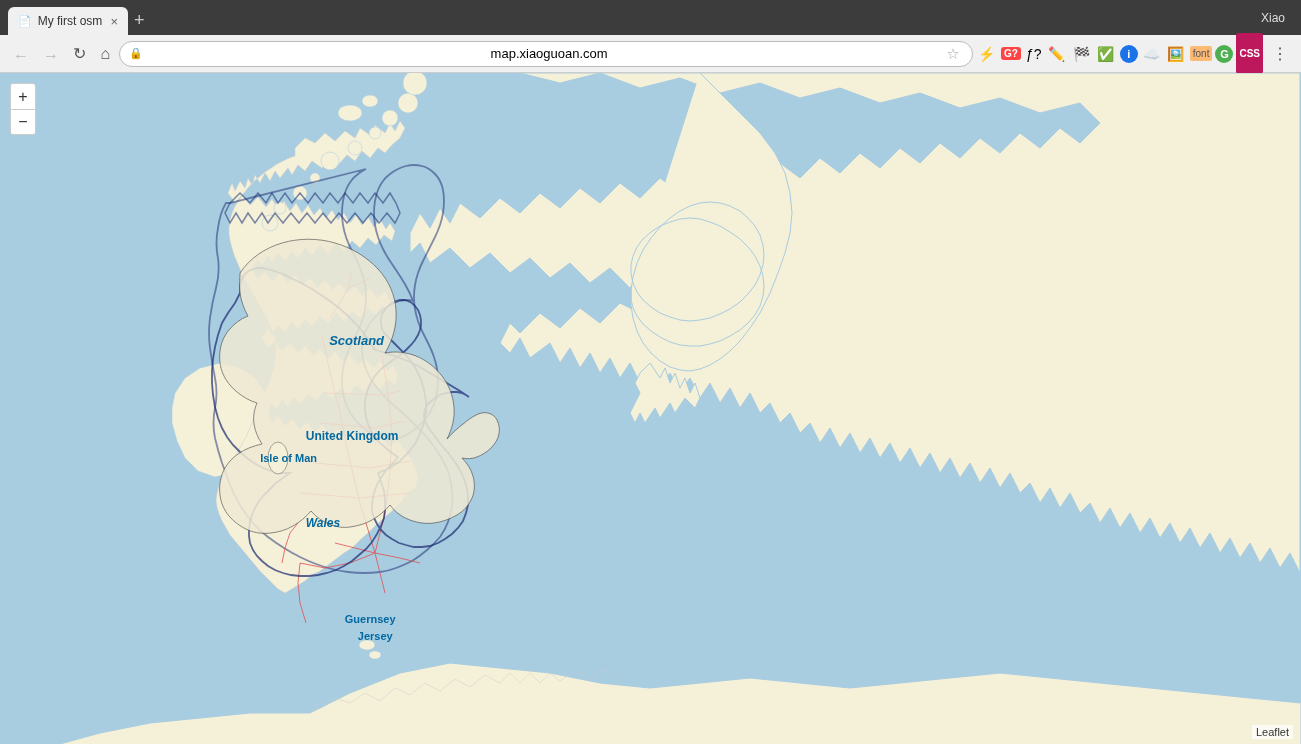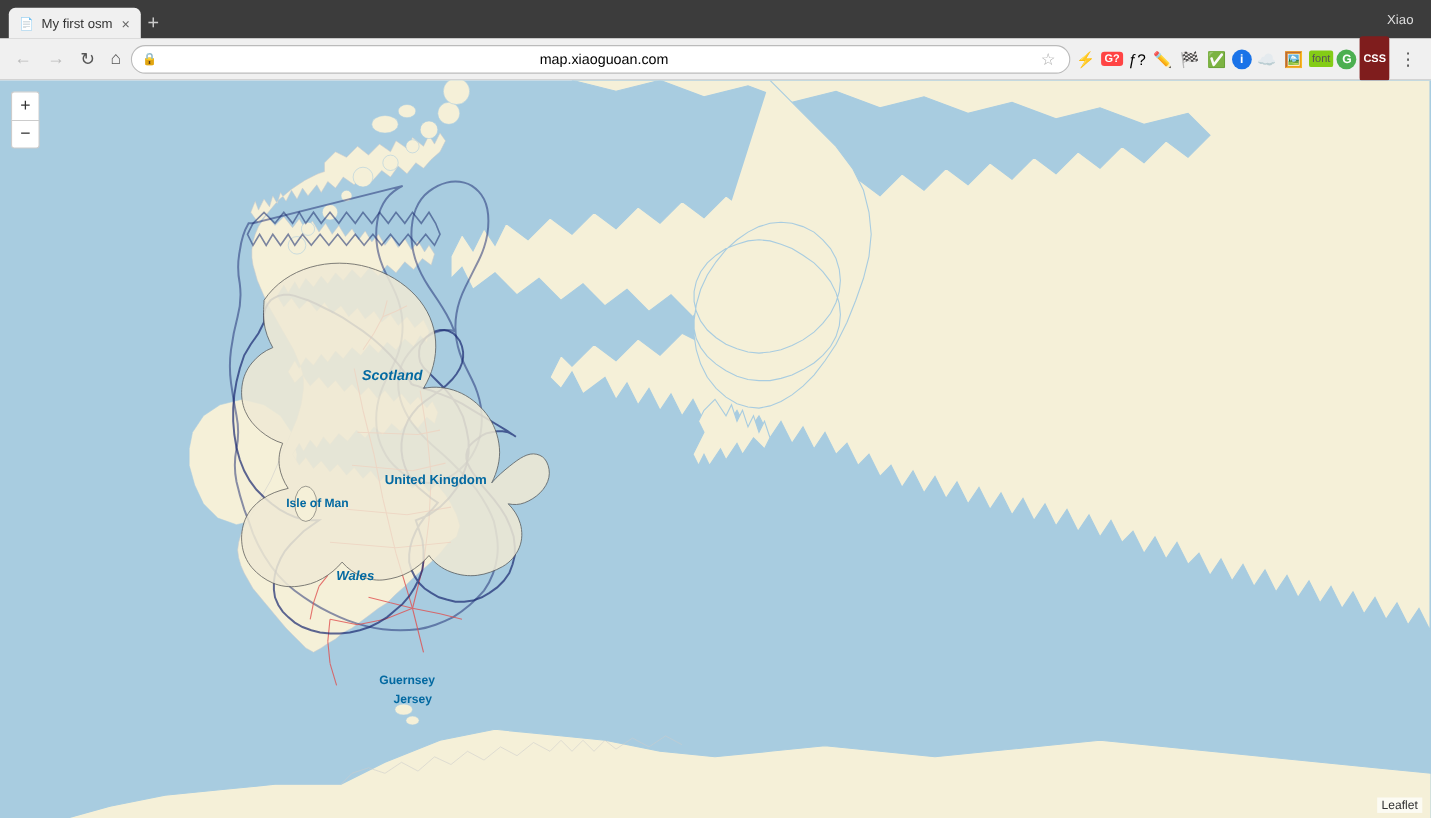--- a/index.html
+++ b/index.html
@@ -228,23 +228,23 @@
   <div class="toolbar-extensions">
     <span class="ext-icon" style="font-size:14px;">⚡</span>
     <span class="ext-icon" style="background:#f44; color:white; border-radius:3px; padding:1px 3px; font-size:10px; font-weight:bold;">G?</span>
     <span class="ext-icon" style="font-size:14px;">ƒ?</span>
     <span class="ext-icon" style="font-size:14px;">✏️</span>
     <span class="ext-icon" style="font-size:14px;">🏁</span>
     <span class="ext-icon" style="font-size:14px;">✅</span>
     <span class="ext-icon" style="background:#1a73e8; color:white; border-radius:50%; width:18px; height:18px; display:inline-flex; align-items:center; justify-content:center; font-size:11px; font-weight:bold;">i</span>
     <span class="ext-icon" style="font-size:14px;">☁️</span>
     <span class="ext-icon" style="font-size:14px;">🖼️</span>
-    <span class="ext-icon" style="font-size:10px; color:#555; background:#84cc16; padding:2px 3px; border-radius:2px;">font</span>
+    <span class="ext-icon" style="font-size:10px; color:#555; background:#fdba74; padding:2px 3px; border-radius:2px;">font</span>
     <span class="ext-icon" style="background:#4caf50; color:white; border-radius:50%; width:18px; height:18px; display:inline-flex; align-items:center; justify-content:center; font-size:11px; font-weight:bold;">G</span>
-    <span class="ext-icon" style="background:#7f1d1d; color:white; border-radius:3px; padding:15px 3px; font-size:10px; font-weight:bold;">CSS</span>
+    <span class="ext-icon" style="background:#be185d; color:white; border-radius:3px; padding:15px 3px; font-size:10px; font-weight:bold;">CSS</span>
   </div>
 
   <button class="menu-dots">⋮</button>
 </div>
 
 <div class="map-container">
   <div class="map-bg"></div>
 
   <svg class="map-svg" viewBox="0 0 1301 671">
 
@@ -540,21 +540,21 @@
     <ellipse cx="367" cy="572" rx="8" ry="5" fill="#f5f0d8" stroke="#a8cce0" stroke-width="0.5"></ellipse>
     <ellipse cx="375" cy="582" rx="6" ry="4" fill="#f5f0d8" stroke="#a8cce0" stroke-width="0.5"></ellipse>
 
     <ellipse cx="278" cy="385" rx="10" ry="16" fill="#f5f0d8" stroke="#555" stroke-width="0.5"></ellipse>
 
     <path d="M700,0 L720,20 L740,40 L760,60 L775,80 L785,100 L790,120 L792,140 L790,160 L785,180 L778,200 L770,220 L760,240 L750,255 L740,268 L730,278 L720,286 L710,292 L700,296 L690,298 L680,297 L670,294 L660,288 L651,280 L643,270 L637,258 L633,245 L631,232 L631,218 L633,204 L637,190 L643,177 L651,165 L660,154 L670,145 L680,138 L690,133 L700,130 L710,129 L720,130 L730,133 L740,138 L748,145 L755,153 L760,162 L763,172 L764,182 L763,192 L760,202 L755,212 L748,221 L740,229 L730,236 L720,241 L710,245 L700,247 L690,248 L680,247 L670,244 L660,240 L651,234 L643,227 L637,219 L633,210 L631,201 L631,192 L633,183 L637,174 L643,166 L651,159 L660,153 L670,149 L680,146 L690,145 L700,146 L710,149 L720,153 L730,159 L740,166 L748,174 L755,183 L760,193 L763,203 L764,213 L763,223 L760,233 L755,242 L748,250 L740,257 L730,263 L720,268 L710,271 L700,273 L690,273 L680,272 L670,269 L660,264 L651,258 L643,251 L637,243 L633,235 L631,226 L631,217" fill="#f5f0d8" stroke="#a8cce0" stroke-width="1"></path>
 
   </svg>
 
   <div class="map-label" style="left: 25.3%; top: 38.8%; font-size: 13px; font-style: italic;">Scotland</div>
-  <div class="map-label" style="left: 23.5%; top: 53.0%; font-size: 12px; margin-left: 44px;">United Kingdom</div>
+  <div class="map-label" style="left: 23.5%; top: 53.0%; font-size: 12px;">United Kingdom</div>
   <div class="map-label" style="left: 20.0%; top: 56.5%; font-size: 11px;">Isle of Man</div>
   <div class="map-label" style="left: 23.5%; top: 66.0%; font-size: 12px; font-style: italic;">Wales</div>
   <div class="map-label" style="left: 26.5%; top: 80.5%; font-size: 11px;">Guernsey</div>
   <div class="map-label" style="left: 27.5%; top: 83.0%; font-size: 11px;">Jersey</div>
 
   <div class="zoom-controls">
     <button class="zoom-btn">+</button>
     <button class="zoom-btn">−</button>
   </div>
 

